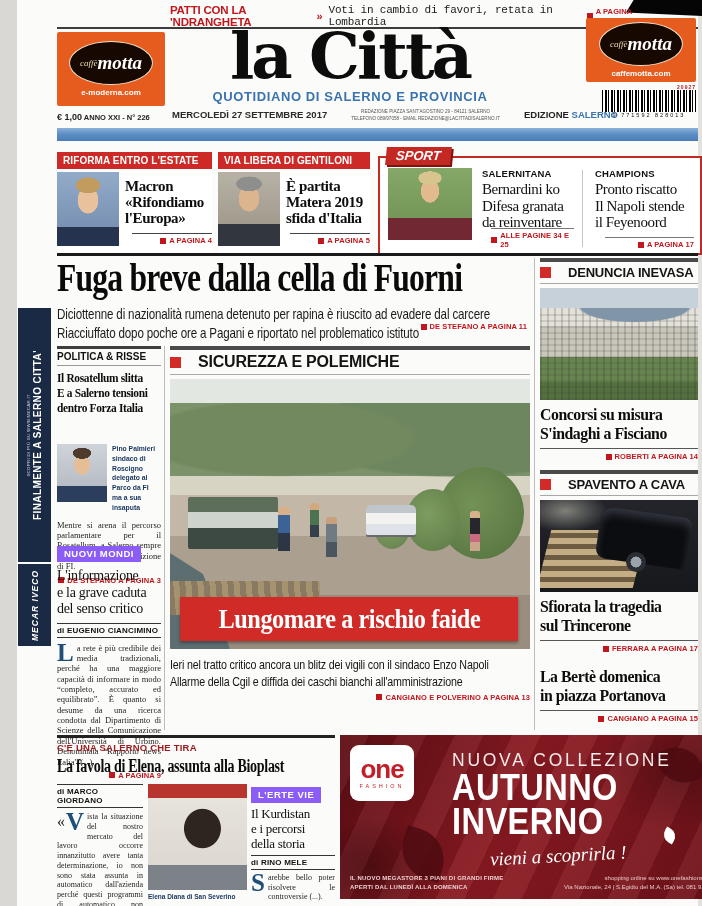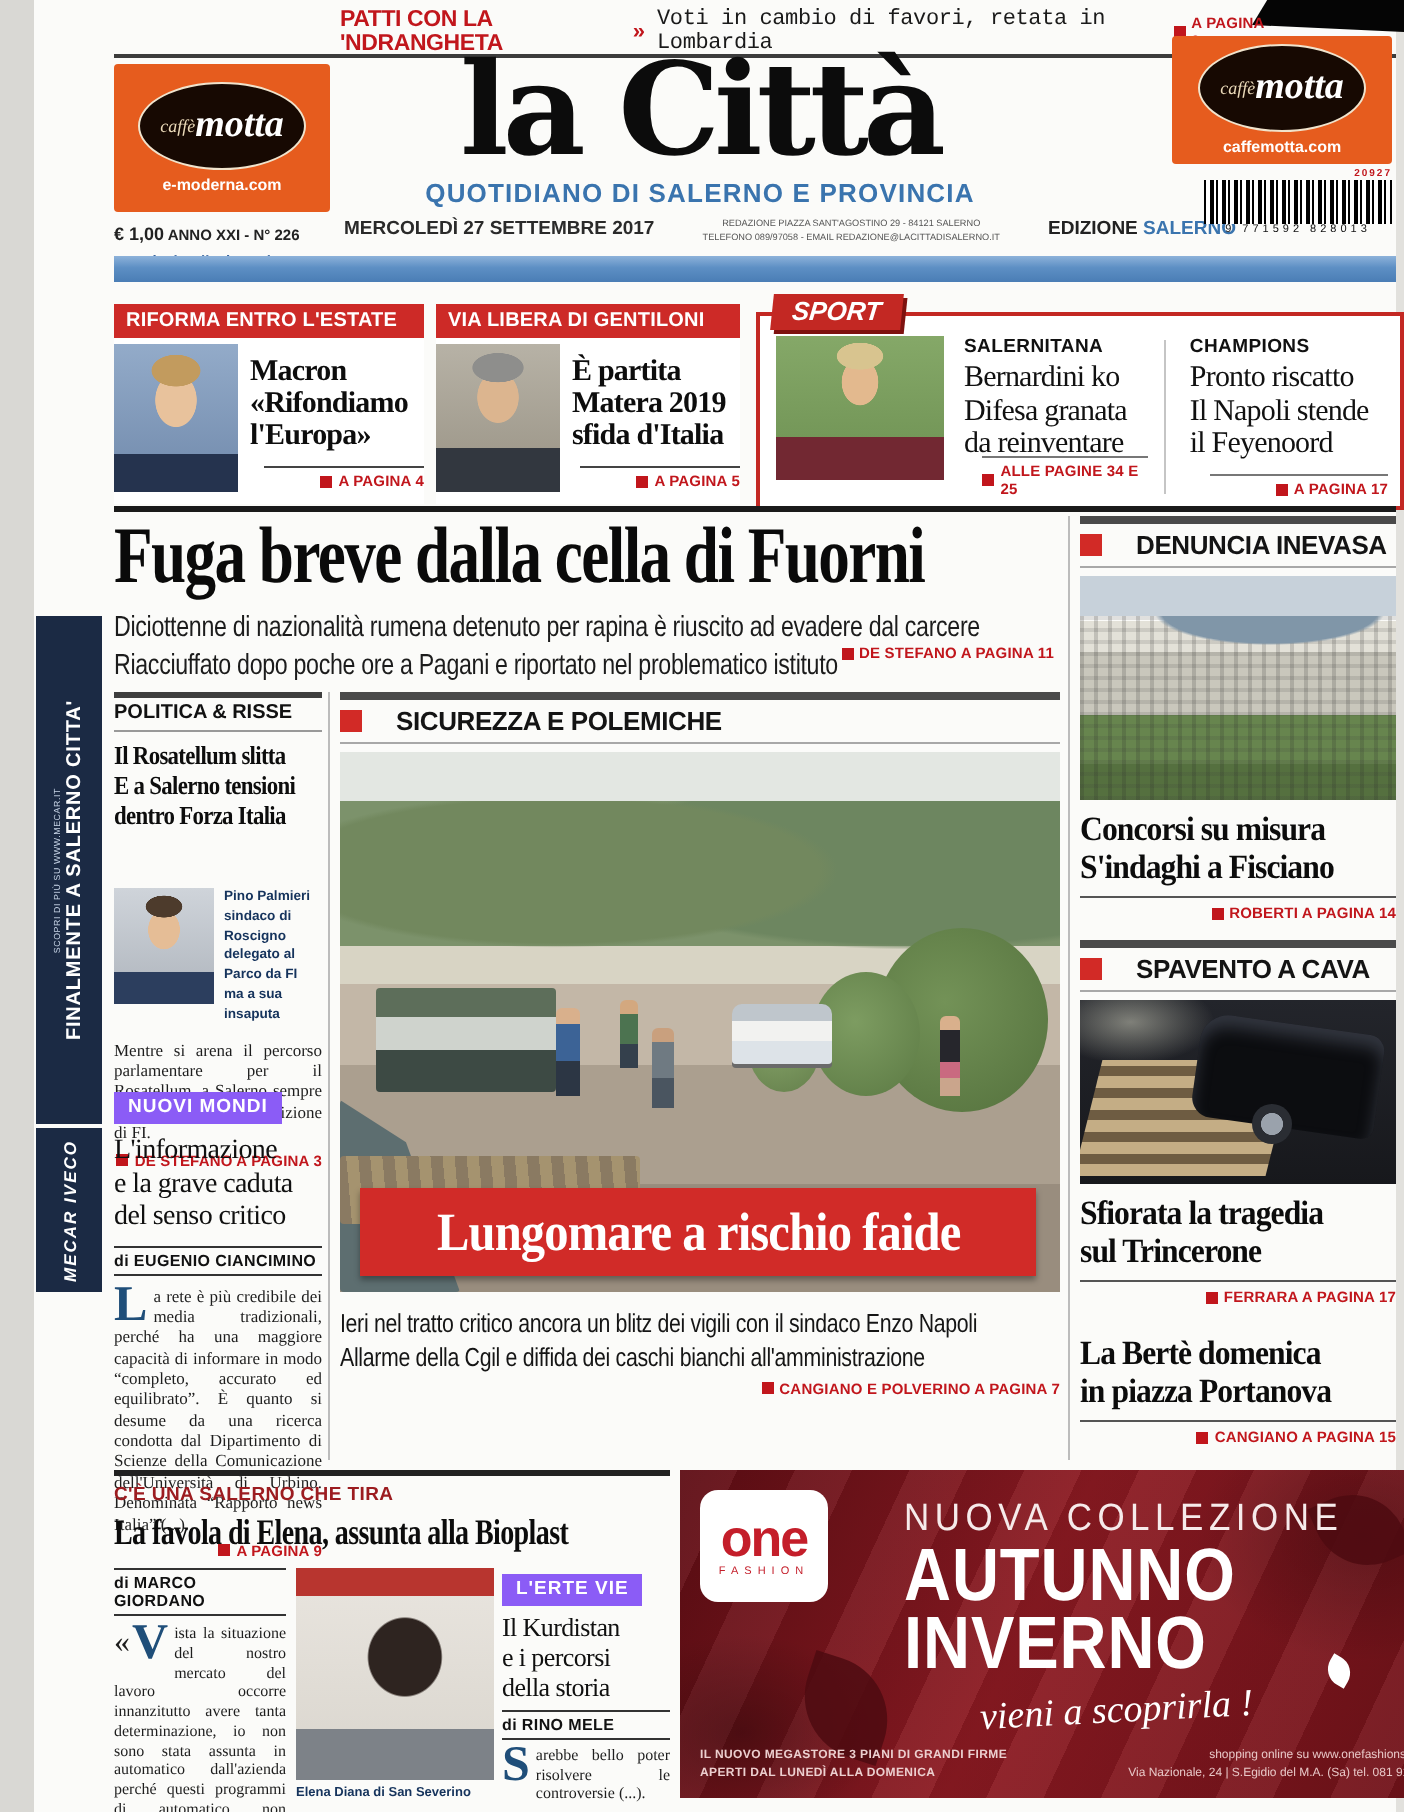--- a/index.html
+++ b/index.html
@@ -159,21 +159,21 @@
   .pol-caption{font-size:6.8px;font-weight:bold;line-height:1.45;color:#15335c;width:46px;}
   .pol-body{margin-top:7px;}
   .opin-col{left:57px;top:543px;width:104px;}
   .opin-title{font-family:"Liberation Serif",serif;font-size:14px;line-height:1.18;color:#101010;
               letter-spacing:-0.3px;margin-top:6px;}
   .opin-body{margin-top:5px;}
   .mt4{margin-top:4px;} .mt5{margin-top:5px;}
 
   
   .center-col{left:170px;top:346px;width:360px;}
-  .center-label .txt{font-size:13px;}
+  .center-label .txt{font-size:16px;}
   .main-photo{position:relative;margin-top:4px;width:360px;height:270px;overflow:hidden;background:
       linear-gradient(180deg,#e3e7e2 0 9%,transparent 9%),
       radial-gradient(ellipse 220px 60px at 30% 22%,#72885e 60%,transparent 64%),
       radial-gradient(ellipse 260px 70px at 80% 20%,#6d8660 60%,transparent 64%),
       linear-gradient(180deg,transparent 0 9%,#7c926b 9% 36%,#d8d4c4 36% 43%,transparent 43%),
       linear-gradient(180deg,transparent 0 43%,#c3b7a7 43% 58%,#ab9f8f 58% 80%,#998d7e 80%);}
   .ph-spot{position:absolute;border-radius:2px;}
   .ph-sea{left:0;bottom:0;width:60px;height:96px;background:#5d6e70;
           clip-path:polygon(0 0,55% 22%,100% 100%,0 100%);}
   .ph-kiosk{left:18px;top:118px;width:90px;height:52px;background:linear-gradient(180deg,#5d6e5a 0 28%,#cfd3cd 28% 60%,#3d4a44 60%);}
@@ -469,21 +469,21 @@
       <div class="ph-person pp3"></div>
       <div class="ph-person pp4"></div>
       <div class="ph-banner">
         <span class="txt">Lungomare a rischio faide</span>
       </div>
     </div>
     <div class="center-caption">Ieri nel tratto critico ancora un blitz dei vigili con il sindaco Enzo Napoli
 Allarme della Cgil e diffida dei caschi bianchi all'amministrazione</div>
     <div class="pref center-ref">
       <span class="sq"></span>
-      <span>CANGIANO E POLVERINO A PAGINA 7</span>
+      <span>CANGIANO E POLVERINO A PAGINA 13</span>
     </div>
   </div>
 
   <div class="abs right-col">
 
     <div>
       <div class="sec-label">
         <span class="sq"></span>
         <span class="txt">DENUNCIA INEVASA</span>
       </div>

